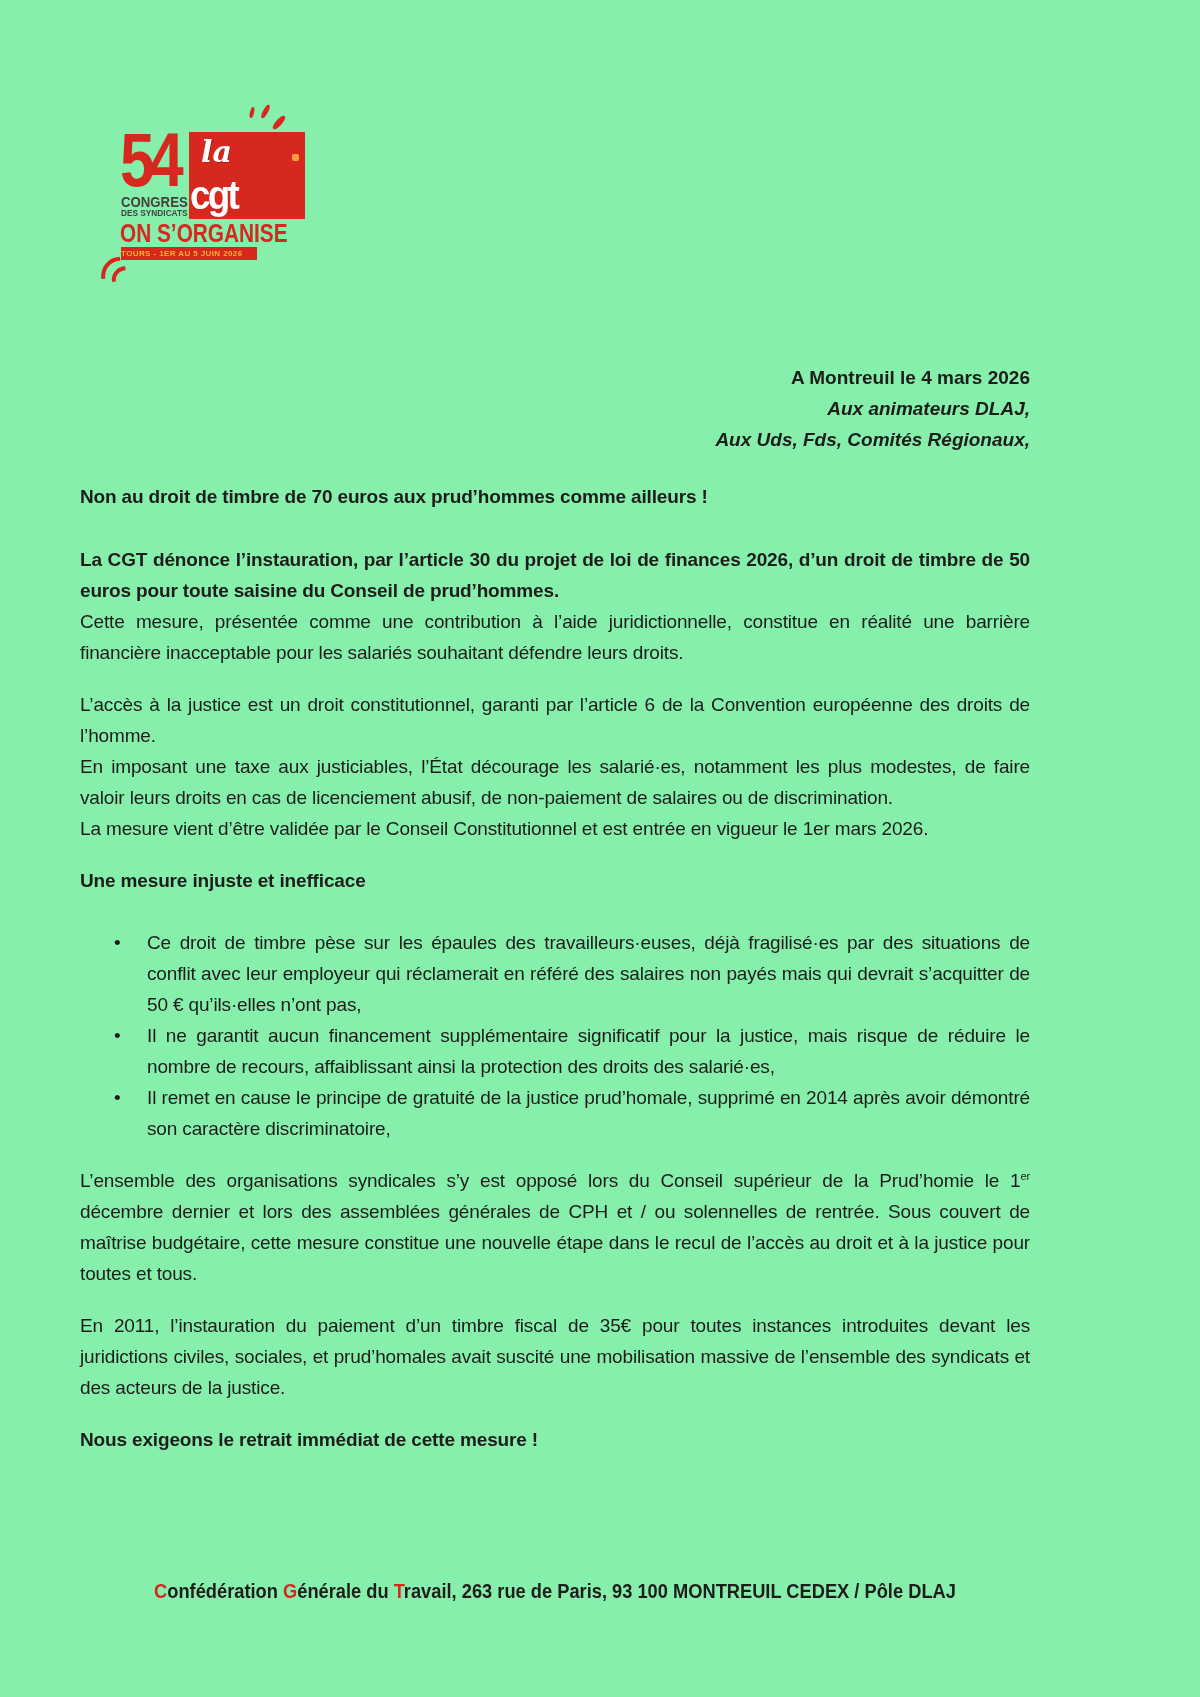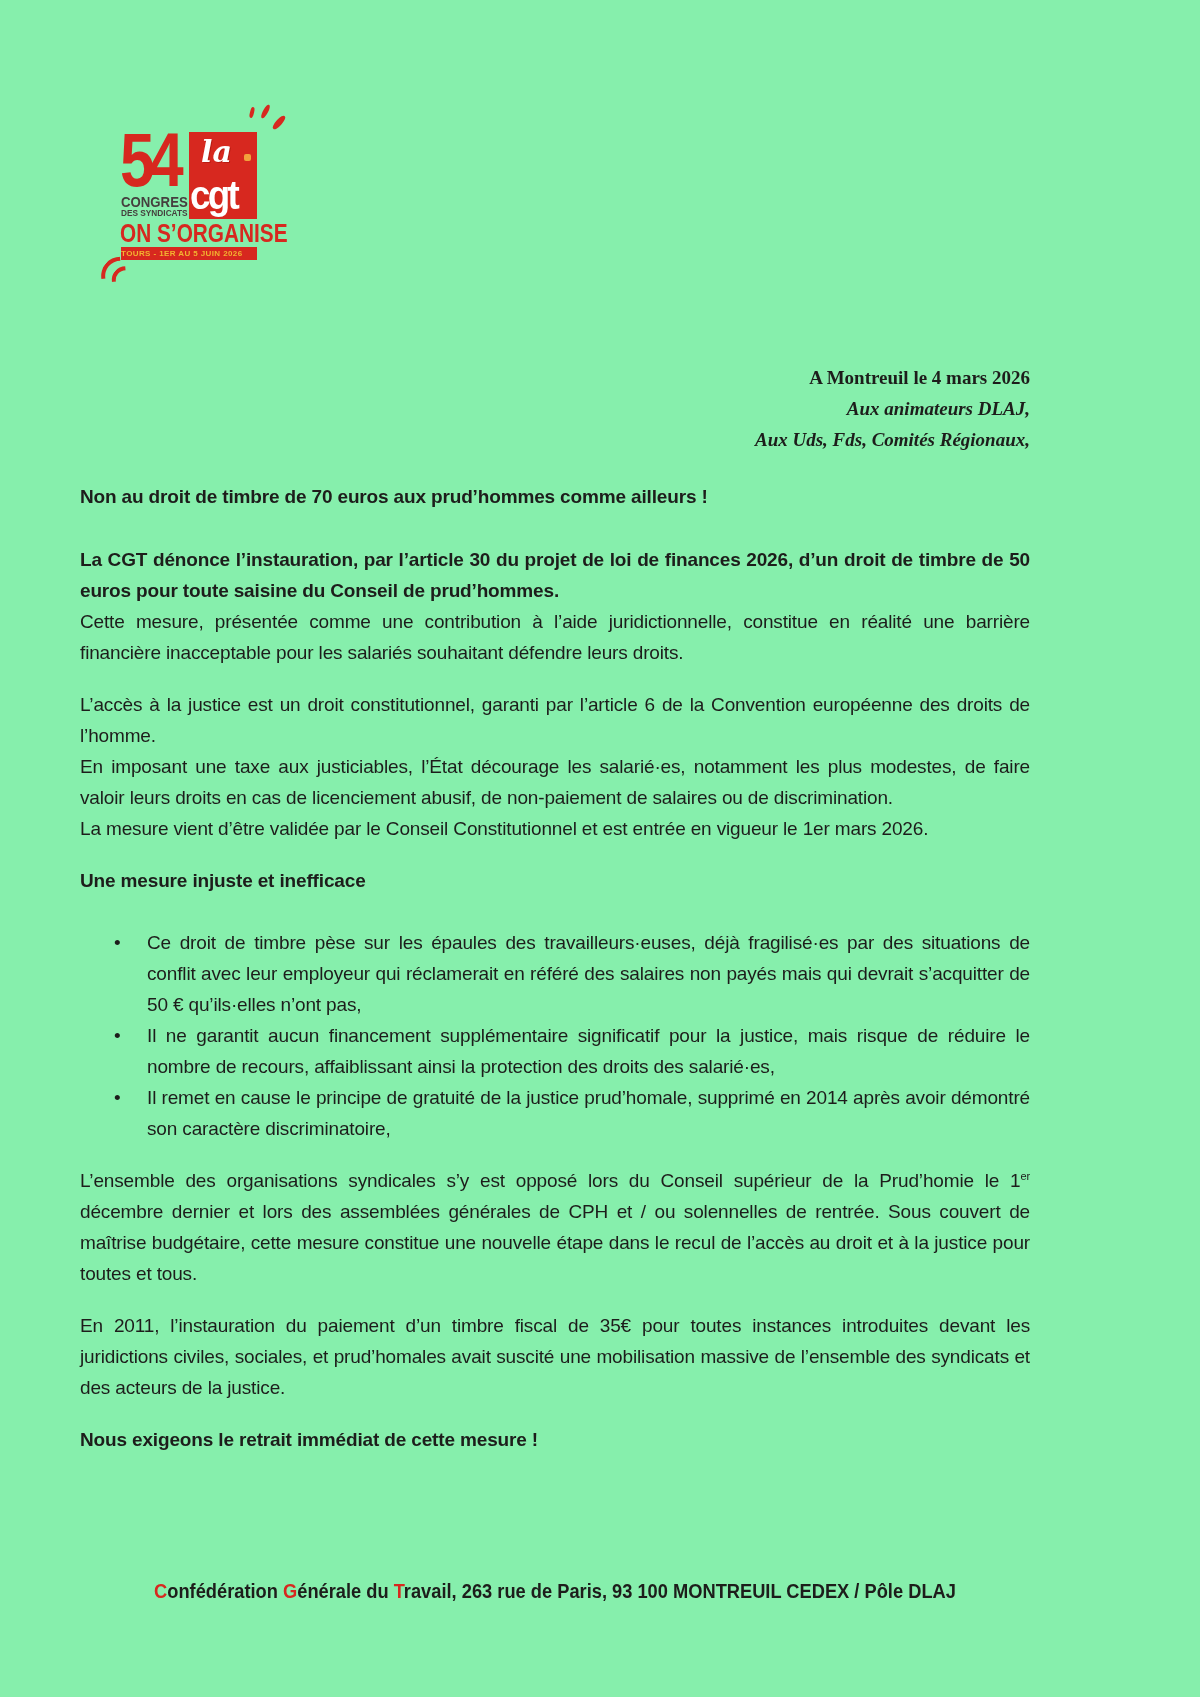--- a/index.html
+++ b/index.html
@@ -15,20 +15,21 @@
   
   .logo{position:absolute;left:100px;top:100px;width:200px;height:200px;}
   .logo .num54{
     position:absolute;left:20px;top:26px;
     font-size:76px;line-height:68px;font-weight:900;color:#d7281f;
     letter-spacing:-7px;transform:scaleX(0.82);transform-origin:left top;
   }
   .logo .box{
     position:absolute;left:89px;top:32px;width:68px;height:87px;
     background:#d7281f;
+    padding-left:48px;
   }
   .logo .la{
     position:absolute;left:12px;top:2px;
     font-family:"DejaVu Serif","Liberation Serif",serif;
     font-style:italic;font-weight:700;font-size:30px;color:#ffffff;
     text-shadow:1px 1px 0 #b71c12;
   }
   .logo .la-dot{position:absolute;right:6px;top:22px;width:7px;height:7px;background:#f2a23c;border-radius:2px;}
   .logo .cgt{
     position:absolute;left:1px;bottom:4px;
@@ -63,21 +64,21 @@
   .accents .s2{width:5px;height:15px;left:15px;top:0;transform:rotate(28deg);}
   .accents .s3{width:6px;height:17px;left:28px;top:10px;transform:rotate(42deg);}
   
   .swoosh{position:absolute;left:0px;top:158px;width:50px;height:44px;}
   .swoosh span{position:absolute;border:4px solid transparent;border-radius:50%;}
   .swoosh .w1{width:40px;height:34px;border-left-color:#d7281f;transform:rotate(40deg);left:0;top:0;}
   .swoosh .w2{width:26px;height:22px;border-left-color:#d7281f;transform:rotate(40deg);left:11px;top:9px;}
   
   .address{
     position:absolute;left:80px;top:362px;width:950px;
-    text-align:right;font-size:19px;line-height:31px;font-weight:700;font-family:Liberation Serif, serif;
+    text-align:right;font-size:19px;line-height:31px;font-weight:700;
   }
   .address .ital{font-style:italic;}
   .content{
     position:absolute;left:80px;top:481px;width:950px;
     font-size:19px;line-height:31px;letter-spacing:-0.15px;
     text-align:justify;
   }
   .content p{margin:0 0 21px 0;}
   .content .doc-title{font-weight:700;margin:0 0 32px 0;text-align:left;}
   .content .section-title{font-weight:700;margin:16px 0 31px 0;text-align:left;}

